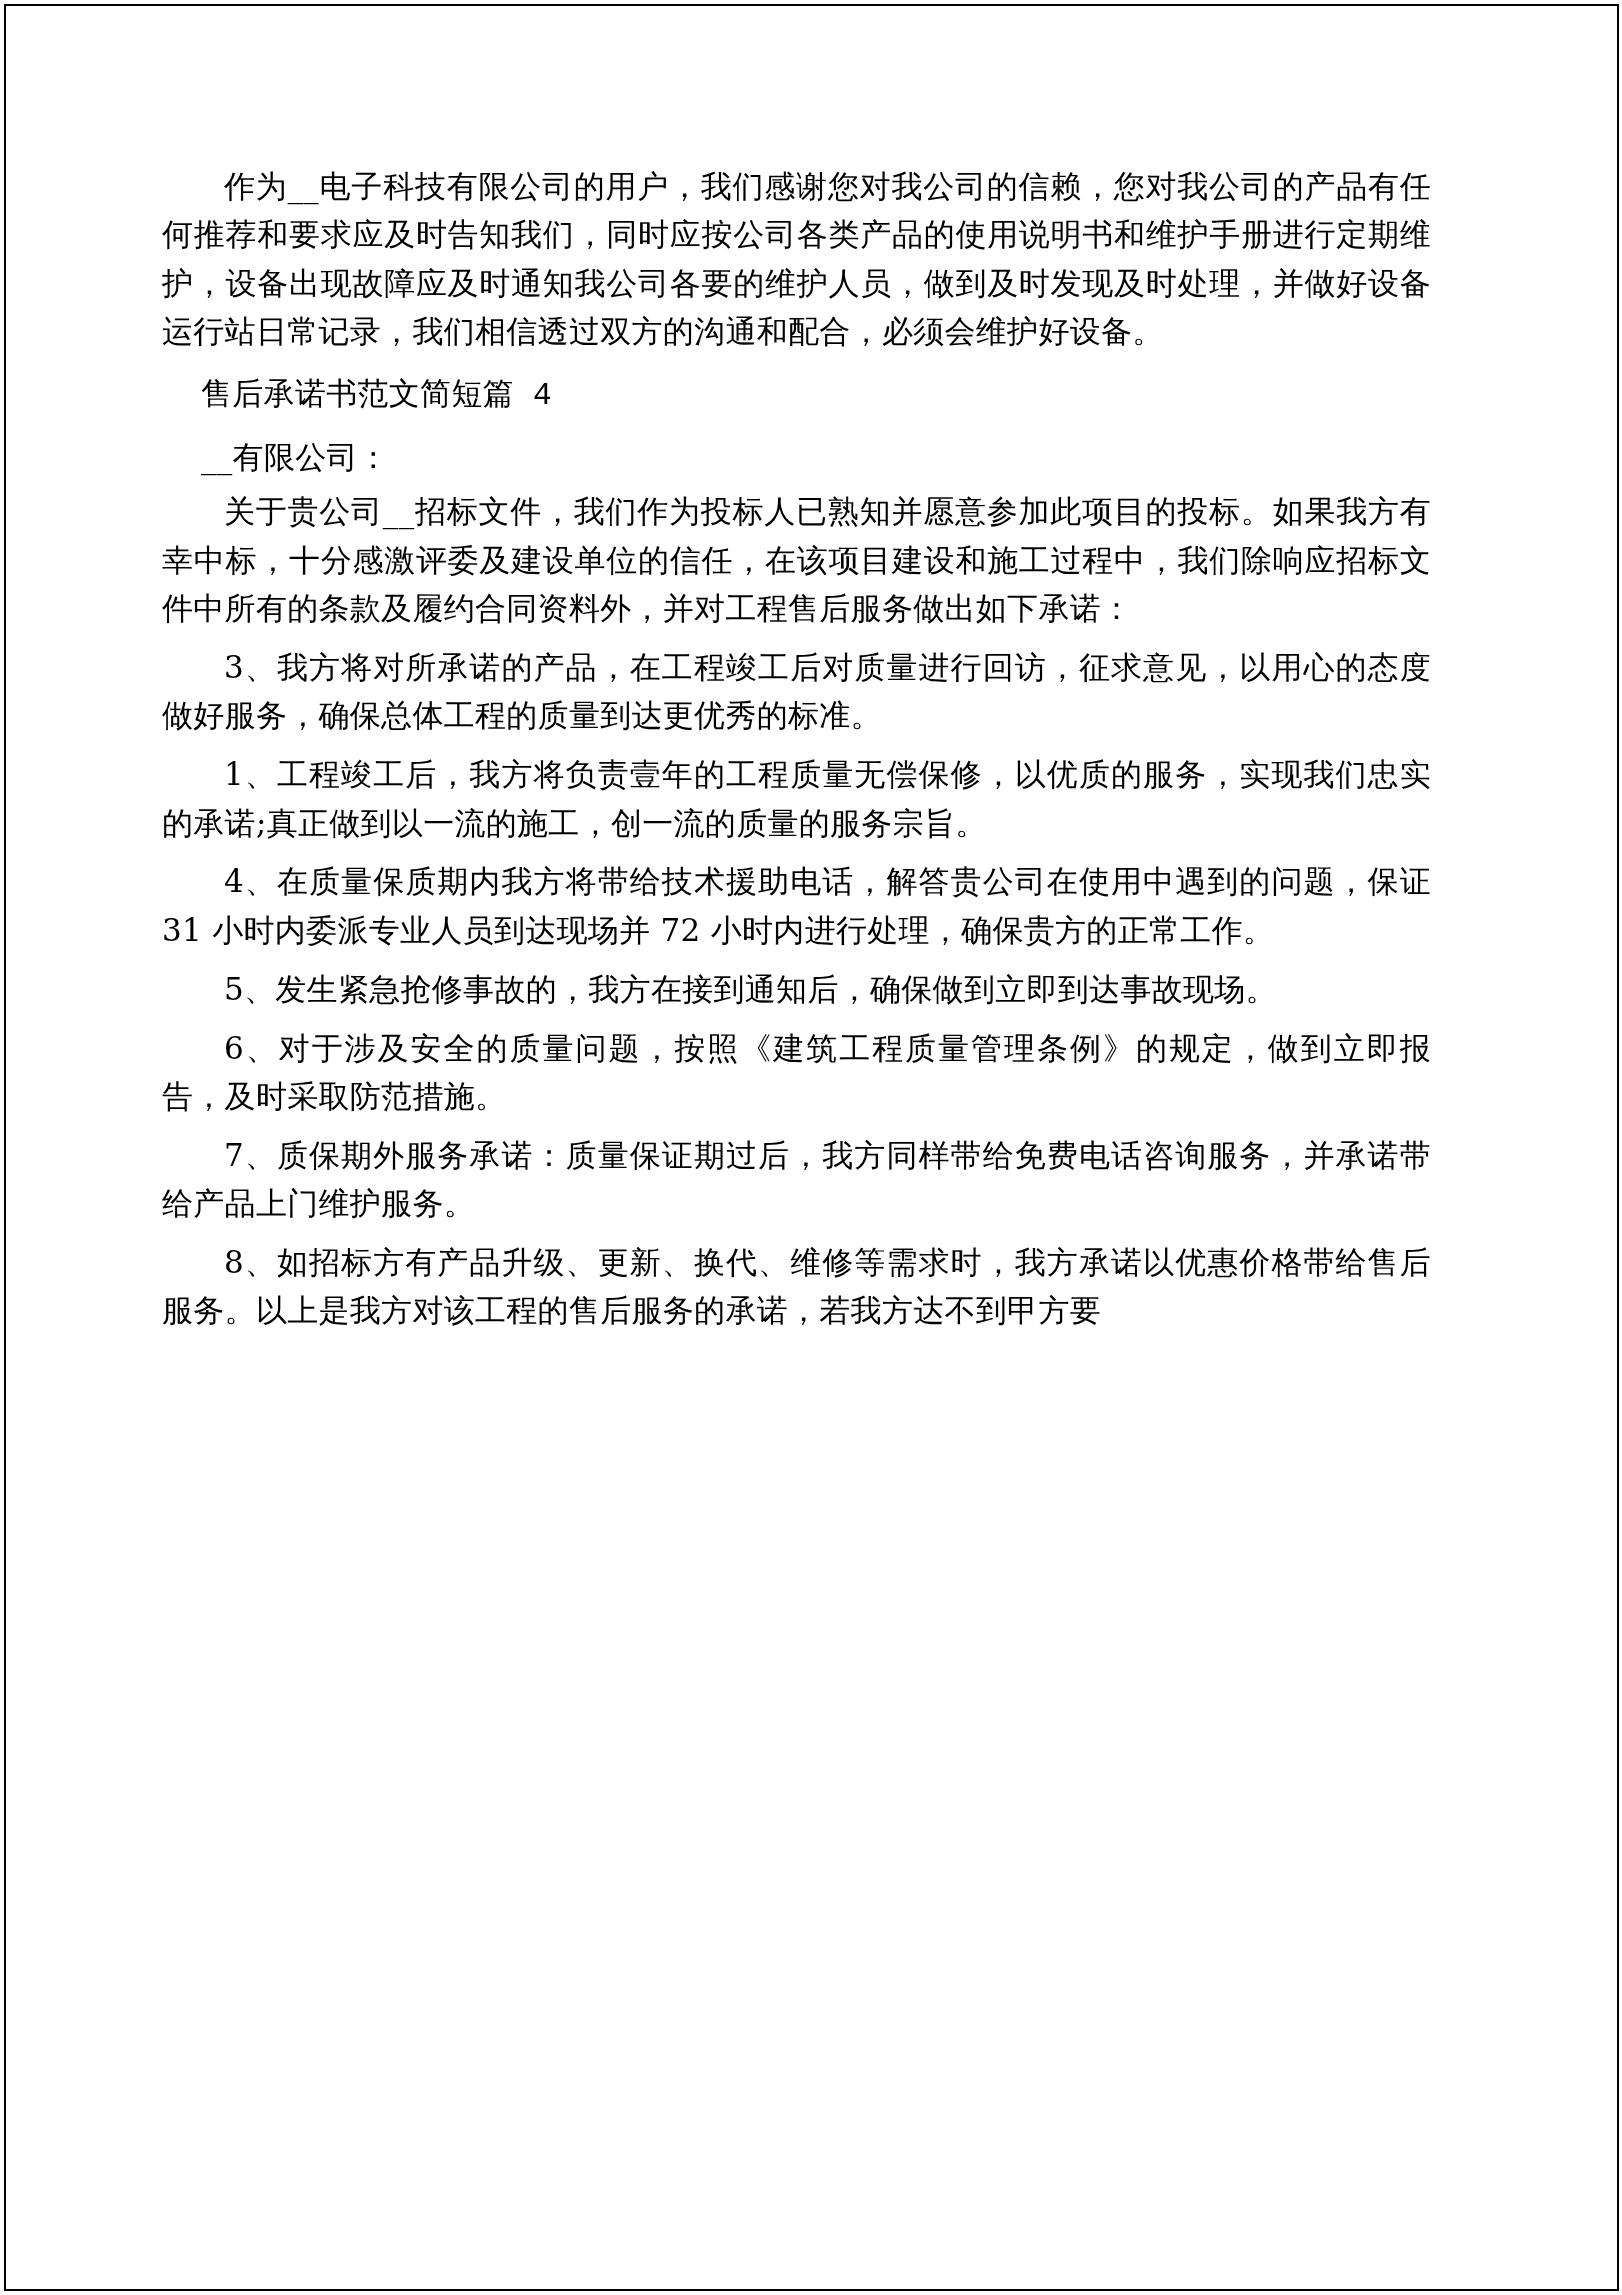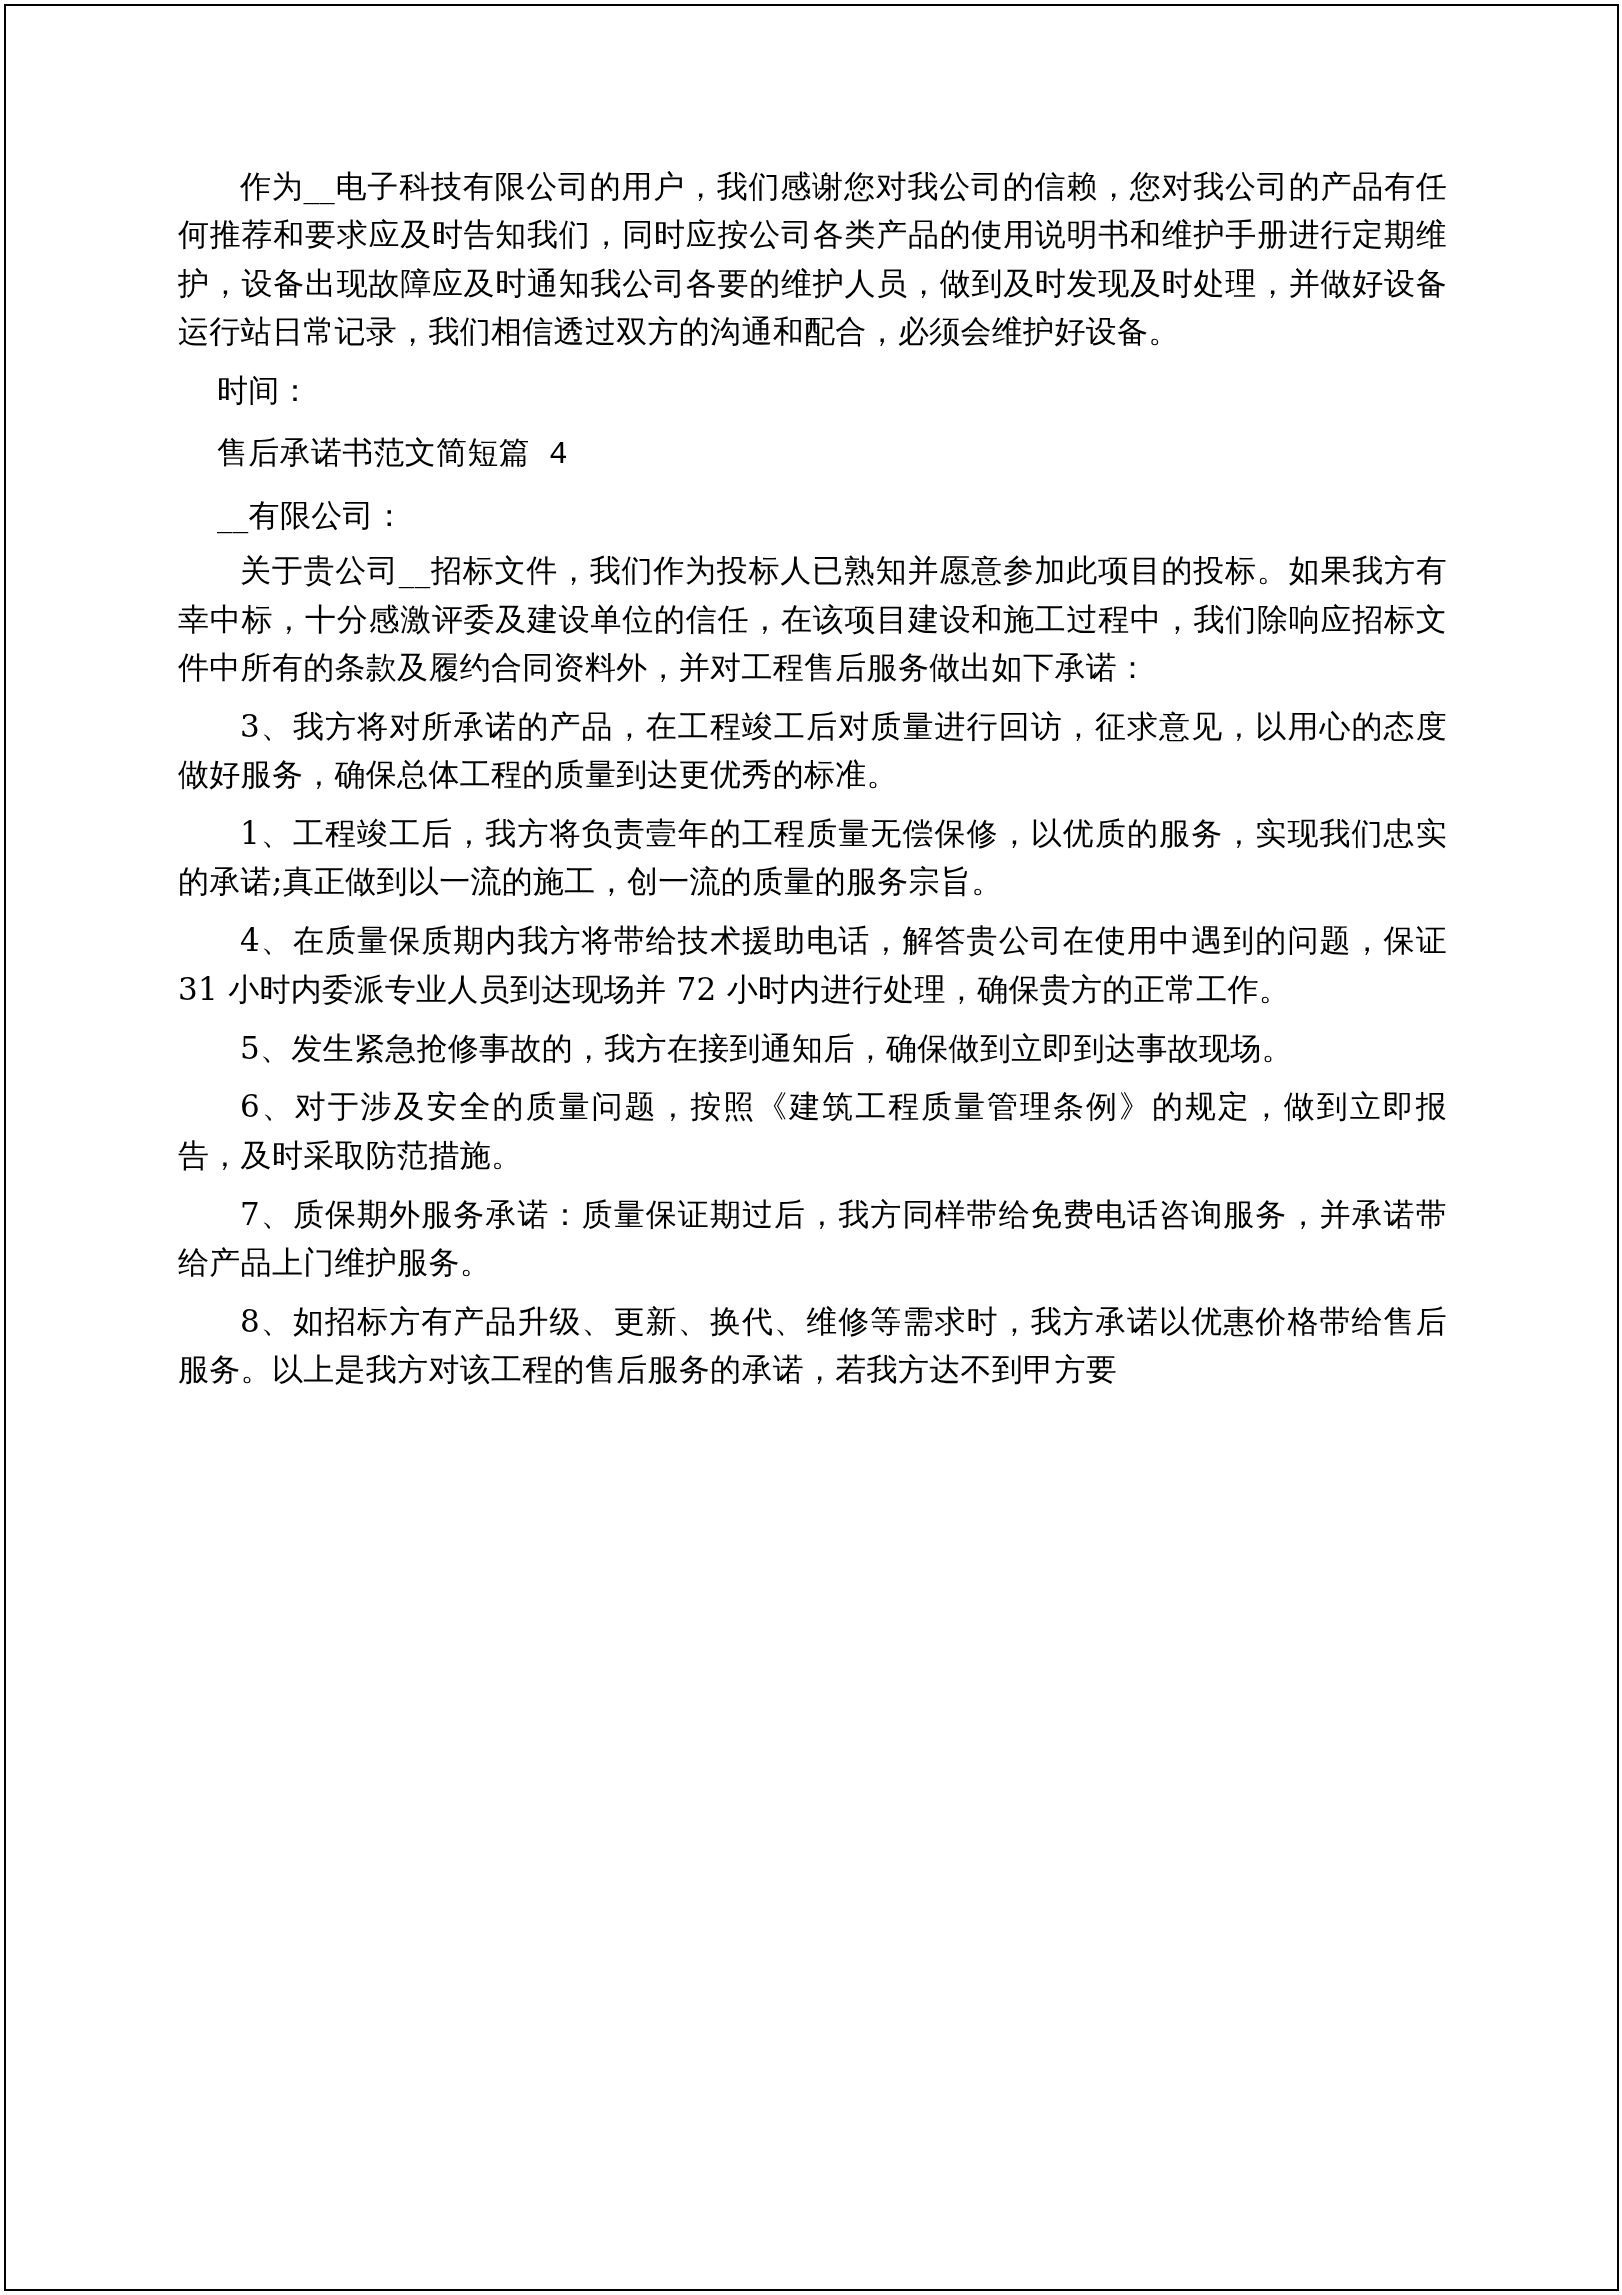--- a/index.html
+++ b/index.html
@@ -21,21 +21,21 @@
     left: 3.9px;
     top: 3.9px;
     right: 3.9px;
     bottom: 3.9px;
     border: 2px solid #000000;
     box-sizing: border-box;
     pointer-events: none;
   }
   .content {
     position: absolute;
-    left: 178px;
+    left: 162px;
     top: 162px;
     width: 1269px;
     font-family: "DejaVu Serif", "Liberation Serif", serif;
     color: #000000;
   }
   p {
     margin: 0 0 10.5px 0;
     font-size: 31px;
     line-height: 1.56;
     text-align: justify;
@@ -58,21 +58,20 @@
     font-family: Liberation Mono, monospace;
   }
 </style>
 </head>
 <body>
 
 <div class="page">
   <div class="border-frame"></div>
   <div class="content">
     <p class="indent">作为__电子科技有限公司的用户，我们感谢您对我公司的信赖，您对我公司的产品有任何推荐和要求应及时告知我们，同时应按公司各类产品的使用说明书和维护手册进行定期维护，设备出现故障应及时通知我公司各要的维护人员，做到及时发现及时处理，并做好设备运行站日常记录，我们相信透过双方的沟通和配合，必须会维护好设备。</p>
-    <p class="indent-small tight">时间：</p>
     <p class="heading">售后承诺书范文简短篇 4</p>
     <p class="indent-small tight">__有限公司：</p>
     <p class="indent">关于贵公司__招标文件，我们作为投标人已熟知并愿意参加此项目的投标。如果我方有幸中标，十分感激评委及建设单位的信任，在该项目建设和施工过程中，我们除响应招标文件中所有的条款及履约合同资料外，并对工程售后服务做出如下承诺：</p>
     <p class="indent">3、我方将对所承诺的产品，在工程竣工后对质量进行回访，征求意见，以用心的态度做好服务，确保总体工程的质量到达更优秀的标准。</p>
     <p class="indent">1、工程竣工后，我方将负责壹年的工程质量无偿保修，以优质的服务，实现我们忠实的承诺;真正做到以一流的施工，创一流的质量的服务宗旨。</p>
     <p class="indent">4、在质量保质期内我方将带给技术援助电话，解答贵公司在使用中遇到的问题，保证 31 小时内委派专业人员到达现场并 72 小时内进行处理，确保贵方的正常工作。</p>
     <p class="indent">5、发生紧急抢修事故的，我方在接到通知后，确保做到立即到达事故现场。</p>
     <p class="indent">6、对于涉及安全的质量问题，按照《建筑工程质量管理条例》的规定，做到立即报告，及时采取防范措施。</p>
     <p class="indent">7、质保期外服务承诺：质量保证期过后，我方同样带给免费电话咨询服务，并承诺带给产品上门维护服务。</p>
     <p class="indent">8、如招标方有产品升级、更新、换代、维修等需求时，我方承诺以优惠价格带给售后服务。以上是我方对该工程的售后服务的承诺，若我方达不到甲方要</p>

